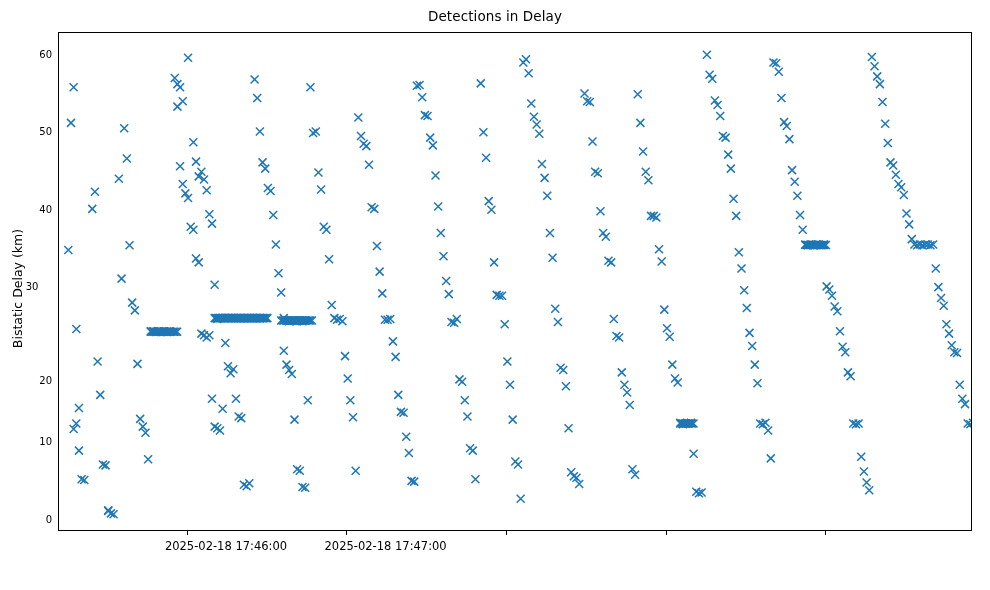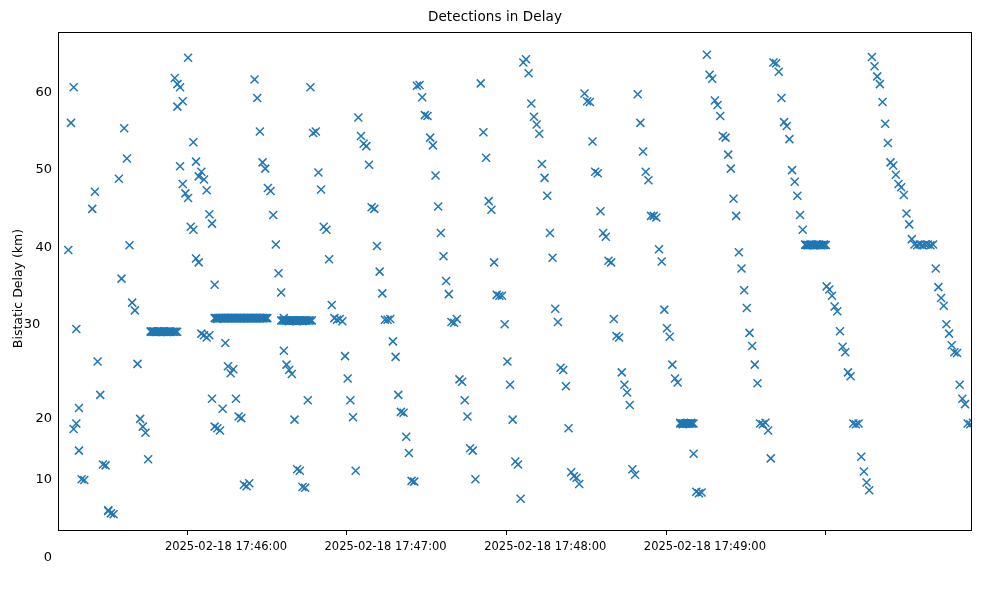--- a/index.html
+++ b/index.html
@@ -46,24 +46,23 @@
     top: 0;
     width: 914px;
     height: 499px;
     display: block;
   }
   .ytick-label {
     position: absolute;
     right: 0;
     width: 40px;
     text-align: right;
-    font-size: 13px;
+    font-size: 10px;
     color: #000000;
     transform: translateY(-50%);
-    margin-top: 37px;
   }
   #ytick-group {
     position: absolute;
     left: 8px;
     top: 0;
     width: 44px;
     height: 590px;
   }
   .ytick-mark {
     position: absolute;
@@ -625,18 +624,16 @@
       </svg>
   </div>
 
   <div id="xtick-group"></div>
 
 
 <div class="xtick-label" style="left: 187.051px;">2025-02-18 17:46:00</div>
     <div class="xtick-mark" style="left: 186.551px;"></div>
     <div class="xtick-label" style="left: 346.702px;">2025-02-18 17:47:00</div>
     <div class="xtick-mark" style="left: 346.202px;"></div>
-    <div class="xtick-label" style="left: 506.352px;">2025-02-18 17:48:00</div>
     <div class="xtick-mark" style="left: 505.852px;"></div>
-    <div class="xtick-label" style="left: 666.003px;">2025-02-18 17:49:00</div>
     <div class="xtick-mark" style="left: 665.503px;"></div>
     <div class="xtick-mark" style="left: 825.154px;"></div>
   </div>
 
 </body></html>

